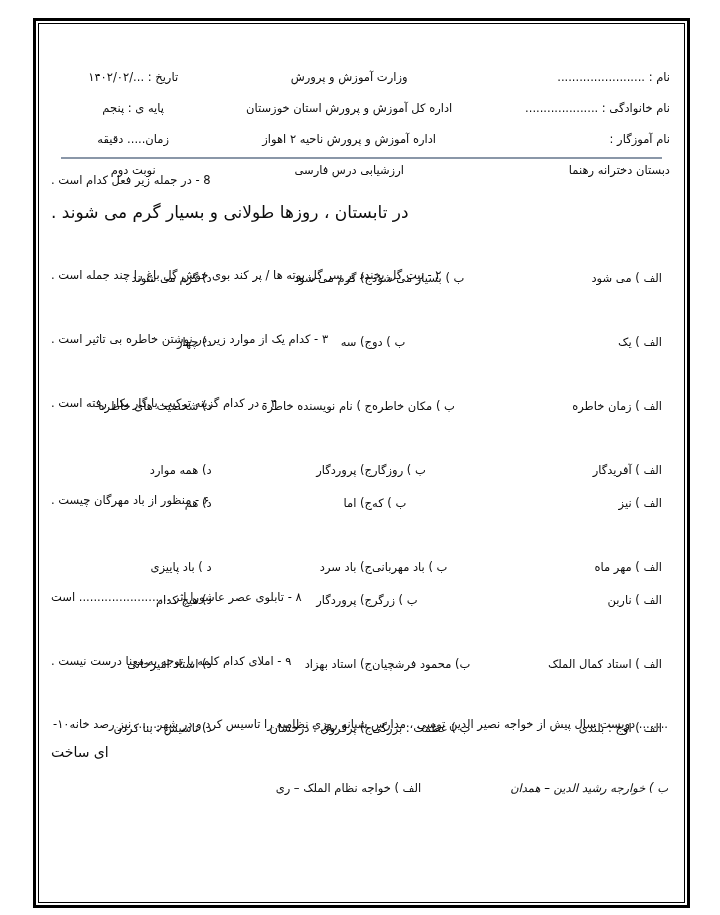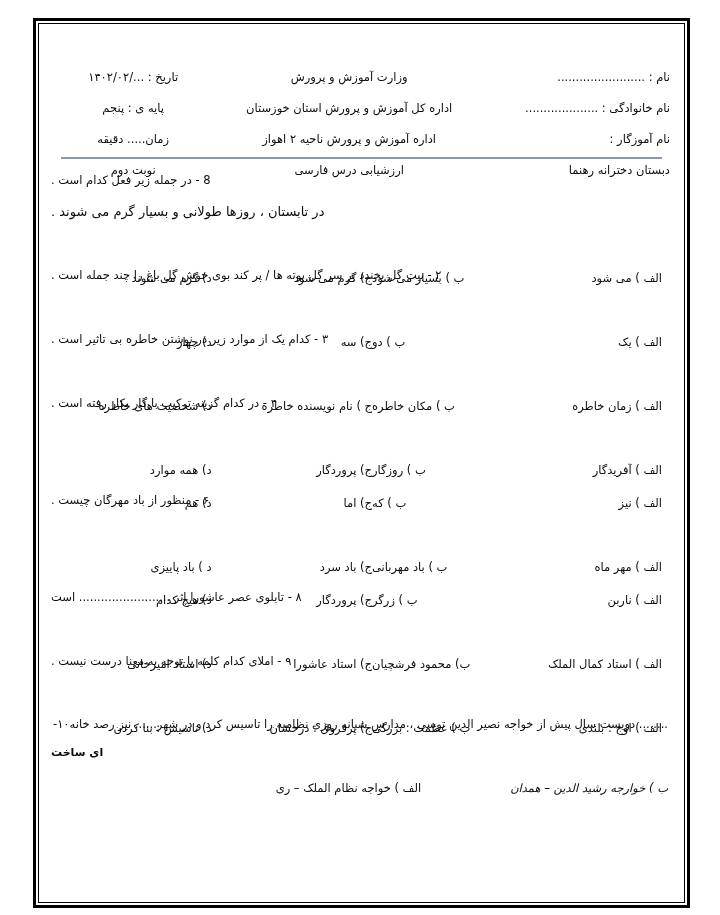--- a/index.html
+++ b/index.html
@@ -83,21 +83,21 @@
     line-height: 1.25;
     text-align: right;
     padding-right: 24px;
     height: 31px;
     display: flex;
     align-items: center;
     justify-content: flex-end;
     white-space: nowrap;
   }
   .q-sub {
-    font-size: 13px;
+    font-size: 17px;
     height: 31px;
     display: flex;
     align-items: center;
     justify-content: flex-end;
     padding-right: 64px;
     white-space: nowrap;
     text-align: center;
   }
   .q-options {
     display: flex;
@@ -128,28 +128,27 @@
   .q10-num {
     flex: 0 0 auto;
     padding-left: 8px;
   }
   .q10-text {
     flex: 1 1 auto;
     text-align: right;
     letter-spacing: -0.1px;
   }
   .q10-cont {
-    font-size: 11px;
+    font-size: 14px;
     height: 30px;
     display: flex;
     align-items: center;
     justify-content: flex-end;
     padding-right: 0;
     white-space: nowrap;
-    font-weight: bold;
   }
   .q10-options {
     display: flex;
     flex-direction: row;
     align-items: baseline;
     height: 34px;
     font-size: 11.5px;
     margin-top: 14px;
     white-space: nowrap;
   }
@@ -260,21 +259,21 @@
           <div class="opt opt-c">ج) پروردگار</div>
           <div class="opt opt-d">د) هیچ کدام</div>
         </div>
       </div>
 
       <div class="q-block">
         <div class="q-stem">۸ - تابلوی عصر عاشورا اثر ......................... است</div>
         <div class="q-options">
           <div class="opt opt-a">الف ) استاد کمال الملک</div>
           <div class="opt opt-b">ب) محمود فرشچیان</div>
-          <div class="opt opt-c">ج) استاد عاشورا</div>
+          <div class="opt opt-c">ج) استاد بهزاد</div>
           <div class="opt opt-d">د) استاد امیرخانی</div>
         </div>
       </div>
 
       <div class="q-block">
         <div class="q-stem">۹ -   املای کدام کلمه با توجه به معنا درست نیست .</div>
         <div class="q-options">
           <div class="opt opt-a">الف ) اوج : بلندی</div>
           <div class="opt opt-b">ب ) عظمت : بزرگی</div>
           <div class="opt opt-c">ج) پرفروق : درخشان</div>

